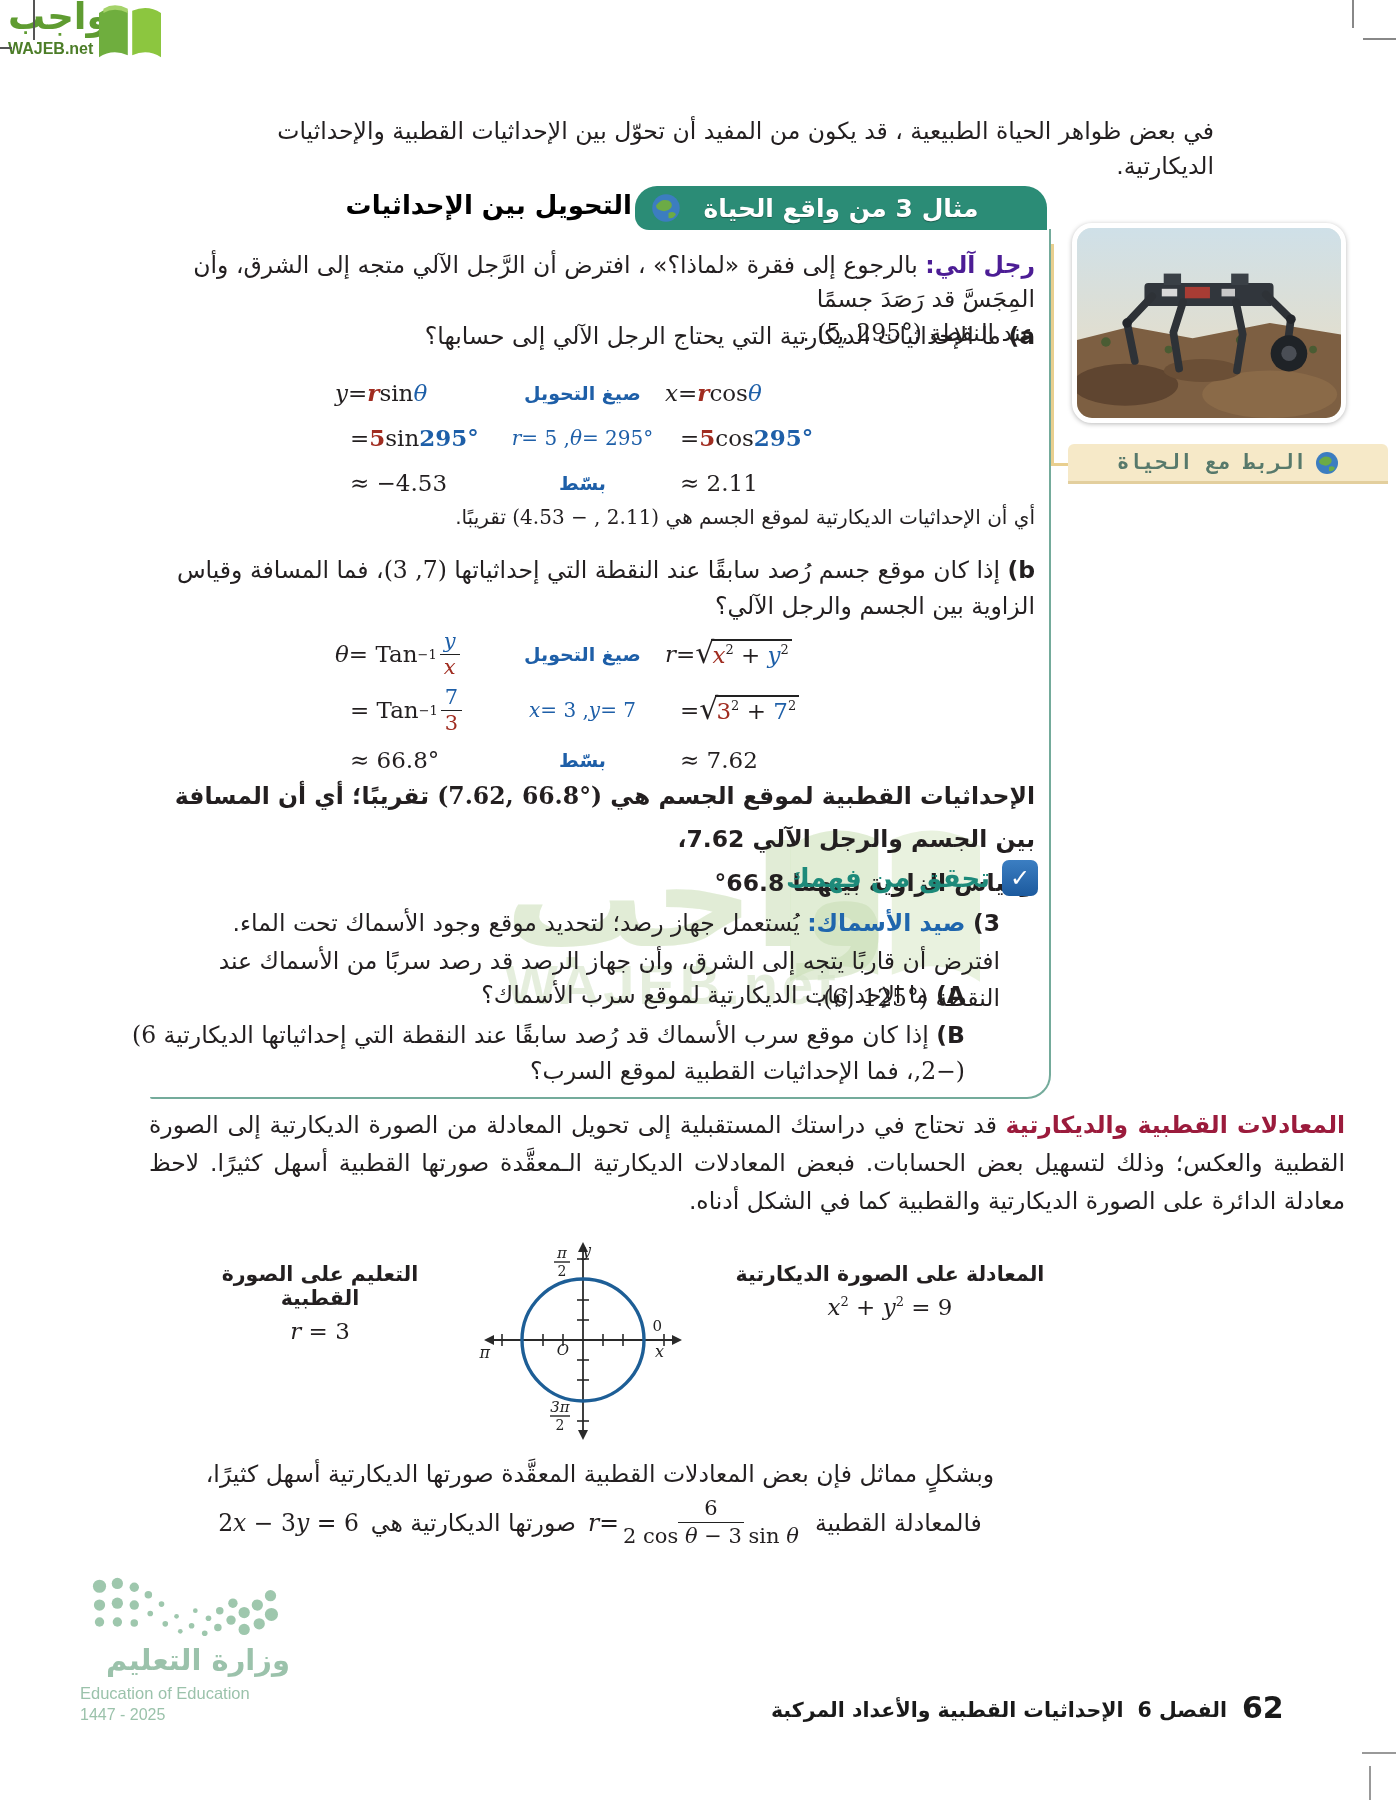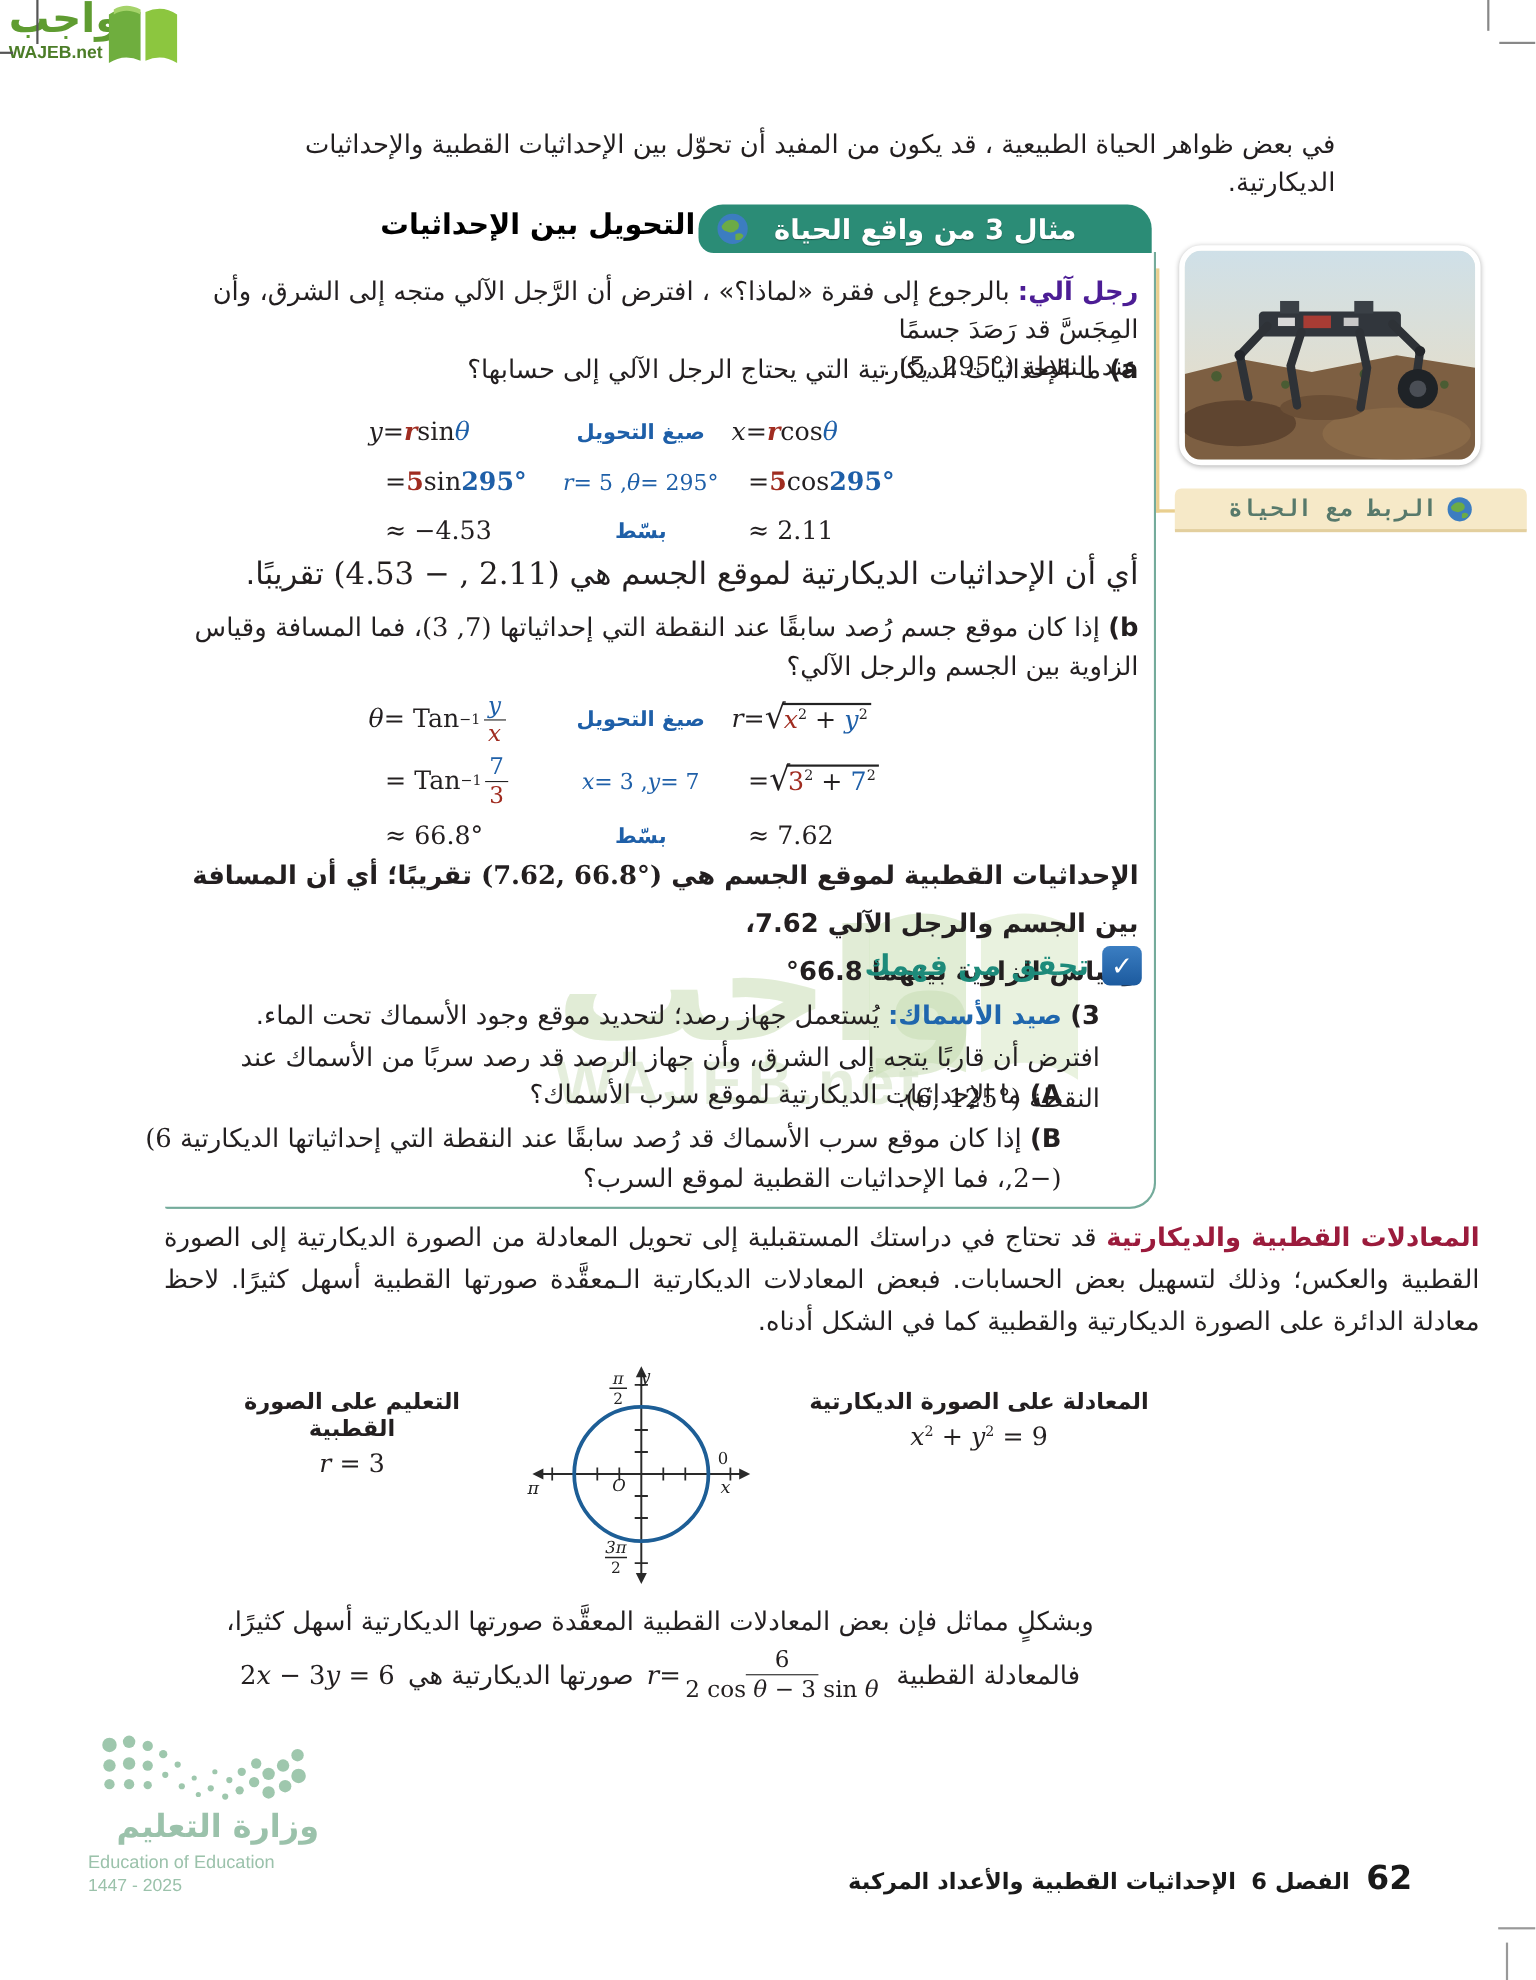--- a/index.html
+++ b/index.html
@@ -54,21 +54,21 @@
   .rowh1{height:56px;}.rowh2{height:56px;}.rowh3{height:44px;}
 
   .frac{display:inline-flex;flex-direction:column;align-items:center;vertical-align:middle;
         line-height:1.05;margin:0 3px;font-size:21px;}
   .fnum{border-bottom:1.8px solid #222;padding:0 4px 1px;}
   .fden{padding:1px 4px 0;}
   .sqrt{display:inline-flex;align-items:flex-start;}
   .rsign{font-size:30px;line-height:1;transform:translateY(-1px);}
   .rbody{border-top:2px solid #222;padding:1px 3px 0 1px;margin-left:-3px;}
 
-  .result-a{right:361px;top:505px;width:880px;font-size:28px;text-align:right;}
+  .result-a{right:361px;top:505px;width:880px;font-size:20px;text-align:right;}
   .qb{right:361px;top:552px;width:882px;font-size:23.5px;line-height:1.55;text-align:right;}
   .result-b{right:361px;top:775px;width:882px;font-size:23.5px;line-height:1.85;text-align:right;font-weight:bold;}
 
   
   .chk-head{right:358px;top:860px;display:flex;direction:rtl;align-items:center;gap:12px;}
   .chk-icon{width:36px;height:36px;border-radius:7px;background:linear-gradient(180deg,#3b7ec2,#1c5a9e);
             color:#fff;font-size:24px;font-weight:bold;display:flex;align-items:center;justify-content:center;}
   .chk-title{font-size:26px;font-weight:bold;color:#1d8a7a;}
   .item3{right:396px;top:905px;width:838px;font-size:23.5px;line-height:1.6;text-align:right;}
   .lbl-blu{color:#1f66ad;font-weight:bold;}

